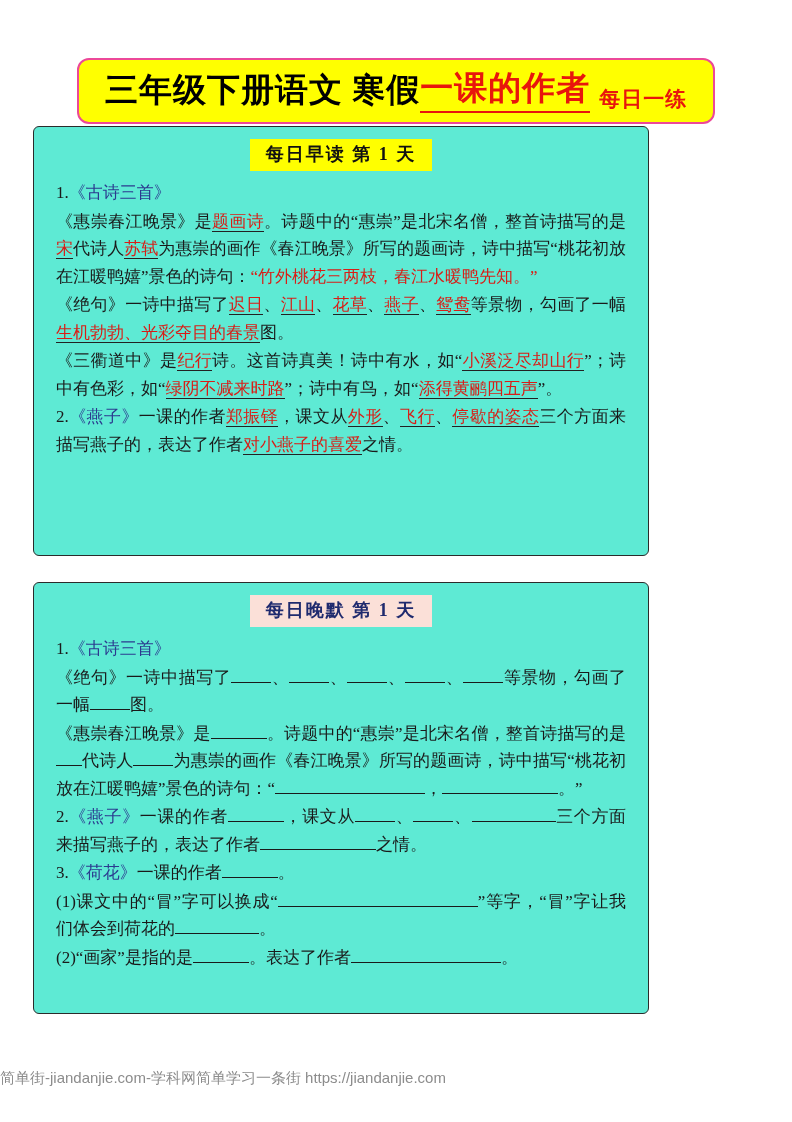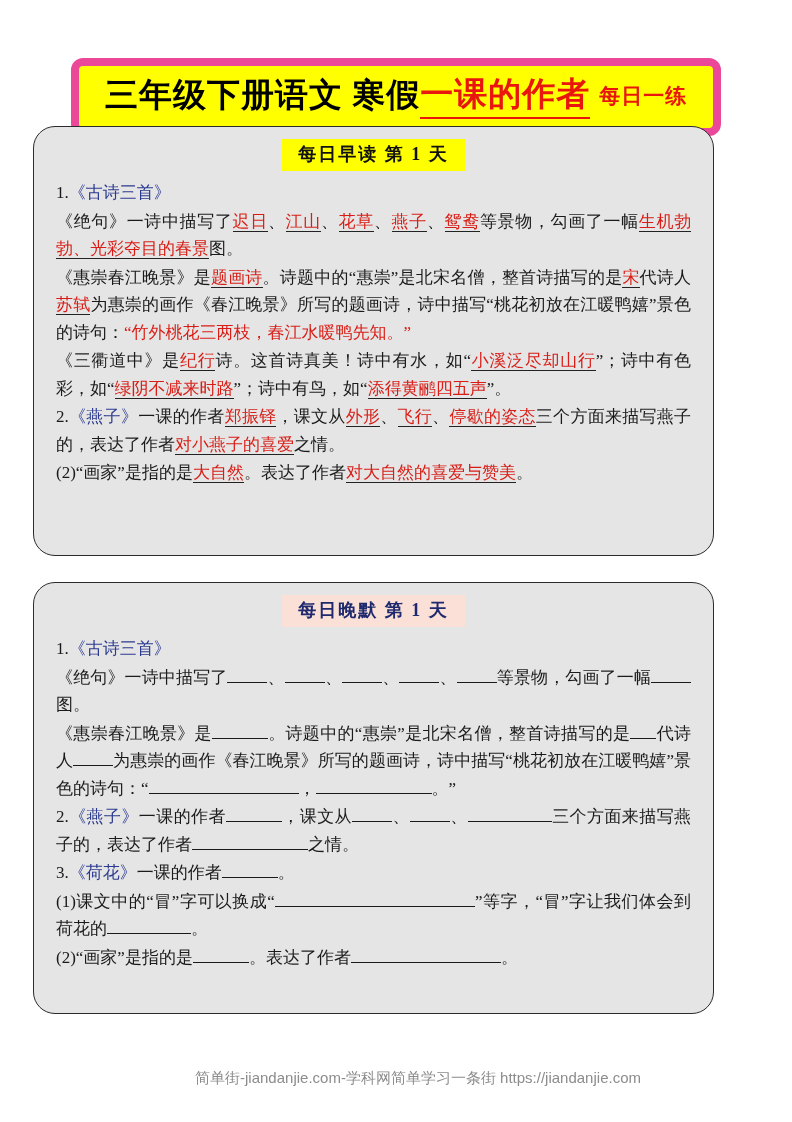--- a/index.html
+++ b/index.html
@@ -18,25 +18,25 @@
   
   .title-wrap {
     position: absolute;
     left: 0; right: 0;
     top: 58px;
     display: flex;
     justify-content: center;
   }
   .title-banner {
     background: #ffff00;
-    border: 8px solid #ec4899;
+    border: 2px solid #ec4899;
     border-radius: 12px;
     padding: 6px 26px 9px 26px;
     display: flex;
-    align-items: center;
+    align-items: flex-end;
     justify-content: center;
     white-space: nowrap;
   }
   .title-black {
     font-size: 33px;
     font-weight: bold;
     color: #000000;
     letter-spacing: 1px;
     font-family: "Liberation Serif", "DejaVu Serif", serif;
   }
@@ -54,25 +54,25 @@
     color: #e8160c;
     letter-spacing: 1px;
     font-family: "Liberation Serif", "DejaVu Serif", serif;
     margin-left: 9px;
   }
 
   
   .card {
     position: absolute;
     left: 33px;
-    width: 681px;
+    width: 616px;
     border: 1.6px solid #2b2b2b;
-    border-radius: 22px;
+    border-radius: 6px;
     box-sizing: border-box;
-    background: #e5e5e5;
+    background: #5eead4;
   }
   #card-morning { top: 126px; height: 430px; }
   #card-evening { top: 582px; height: 432px; }
 
   .section-head {
     display: flex;
     justify-content: center;
     margin-top: 12px;
   }
   .section-chip {
@@ -123,25 +123,23 @@
   .b-l  { width: 84px; }
   .b-xl { width: 116px; }
   .b-xxl{ width: 150px; }
   .b-3xl{ width: 200px; }
 
   
   .footer {
     position: absolute;
     left: 0; right: 0;
     top: 1069px;
-    text-align: center;
     font-size: 15px;
     color: #8c8c8c;
     font-family: "Liberation Sans", "DejaVu Sans", sans-serif;
-    margin-left: 44px;
   }
 </style>
 </head>
 <body>
 
 <div class="title-wrap">
   <div class="title-banner">
     <span class="title-black">三年级下册语文  寒假</span>
     <span class="title-red">一课的作者</span>
     <span class="title-red2">每日一练</span>
@@ -149,31 +147,30 @@
 </div>
 
 <div class="card" id="card-morning">
   <div class="section-head">
     <div class="section-chip chip-morning">每日早读   第 1 天</div>
   </div>
   <div class="body-text">
 
     <p><span>1.</span><span class="blue">《古诗三首》</span></p>
 
+    <p><span>《惠崇春江晚景》是</span><span class="ans">题画诗</span><span>。诗题中的“惠崇”是北宋名僧，整首诗描写的是</span><span class="ans">宋</span><span>代诗人</span><span class="ans">苏轼</span><span>为惠崇的画作《春江晚景》所写的题画诗，诗中描写“桃花初放在江暖鸭嬉”景色的诗句：</span><span class="ans-plain">“竹外桃花三两枝，春江水暖鸭先知。”</span></p>
+
     <p><span>《绝句》一诗中描写了</span><span class="ans">迟日</span><span>、</span><span class="ans">江山</span><span>、</span><span class="ans">花草</span><span>、</span><span class="ans">燕子</span><span>、</span><span class="ans">鸳鸯</span><span>等景物，勾画了一幅</span><span class="ans">生机勃勃、光彩夺目的春景</span><span>图。</span></p>
-
-    <p><span>《惠崇春江晚景》是</span><span class="ans">题画诗</span><span>。诗题中的“惠崇”是北宋名僧，整首诗描写的是</span><span class="ans">宋</span><span>代诗人</span><span class="ans">苏轼</span><span>为惠崇的画作《春江晚景》所写的题画诗，诗中描写“桃花初放在江暖鸭嬉”景色的诗句：</span><span class="ans-plain">“竹外桃花三两枝，春江水暖鸭先知。”</span></p>
 
     <p><span>《三衢道中》是</span><span class="ans">纪行</span><span>诗。这首诗真美！诗中有水，如“</span><span class="ans">小溪泛尽却山行</span><span>”；诗中有色彩，如“</span><span class="ans">绿阴不减来时路</span><span>”；诗中有鸟，如“</span><span class="ans">添得黄鹂四五声</span><span>”。</span></p>
 
     <p><span>2.</span><span class="blue">《燕子》</span><span>一课的作者</span><span class="ans">郑振铎</span><span>，课文从</span><span class="ans">外形</span><span>、</span><span class="ans">飞行</span><span>、</span><span class="ans">停歇的姿态</span><span>三个方面来描写燕子的，表达了作者</span><span class="ans">对小燕子的喜爱</span><span>之情。</span></p>
 
 
 
-    <p><span>(2)“画家”是指的是</span><span class="ans">大自然</span><span>。表达了作者</span><span class="ans">对大自然的喜爱与赞美</span><span>。</span></p>
 
   </div>
 </div>
 
 <div class="card" id="card-evening">
   <div class="section-head">
     <div class="section-chip chip-evening">每日晚默   第 1 天</div>
   </div>
   <div class="body-text">
 

